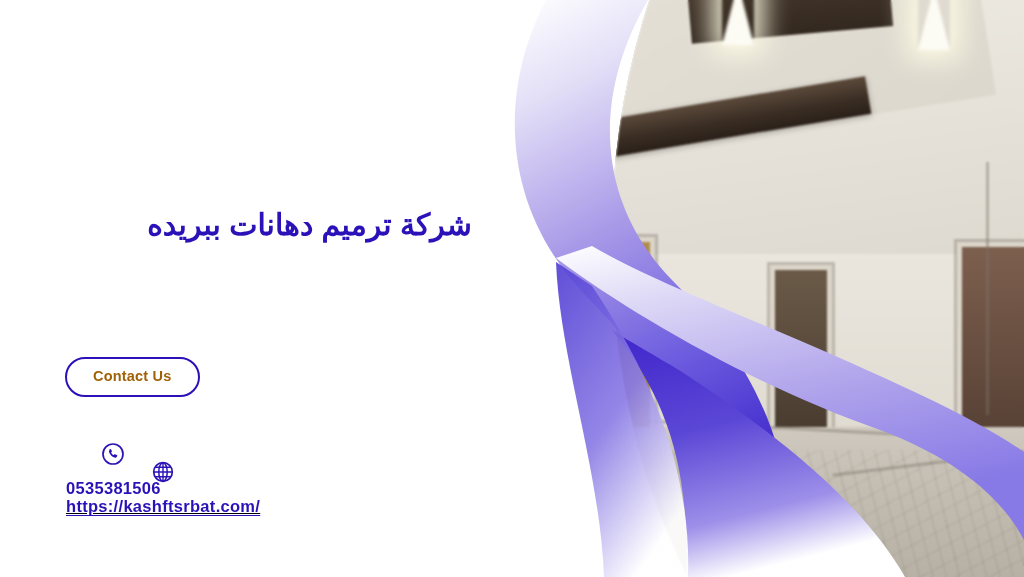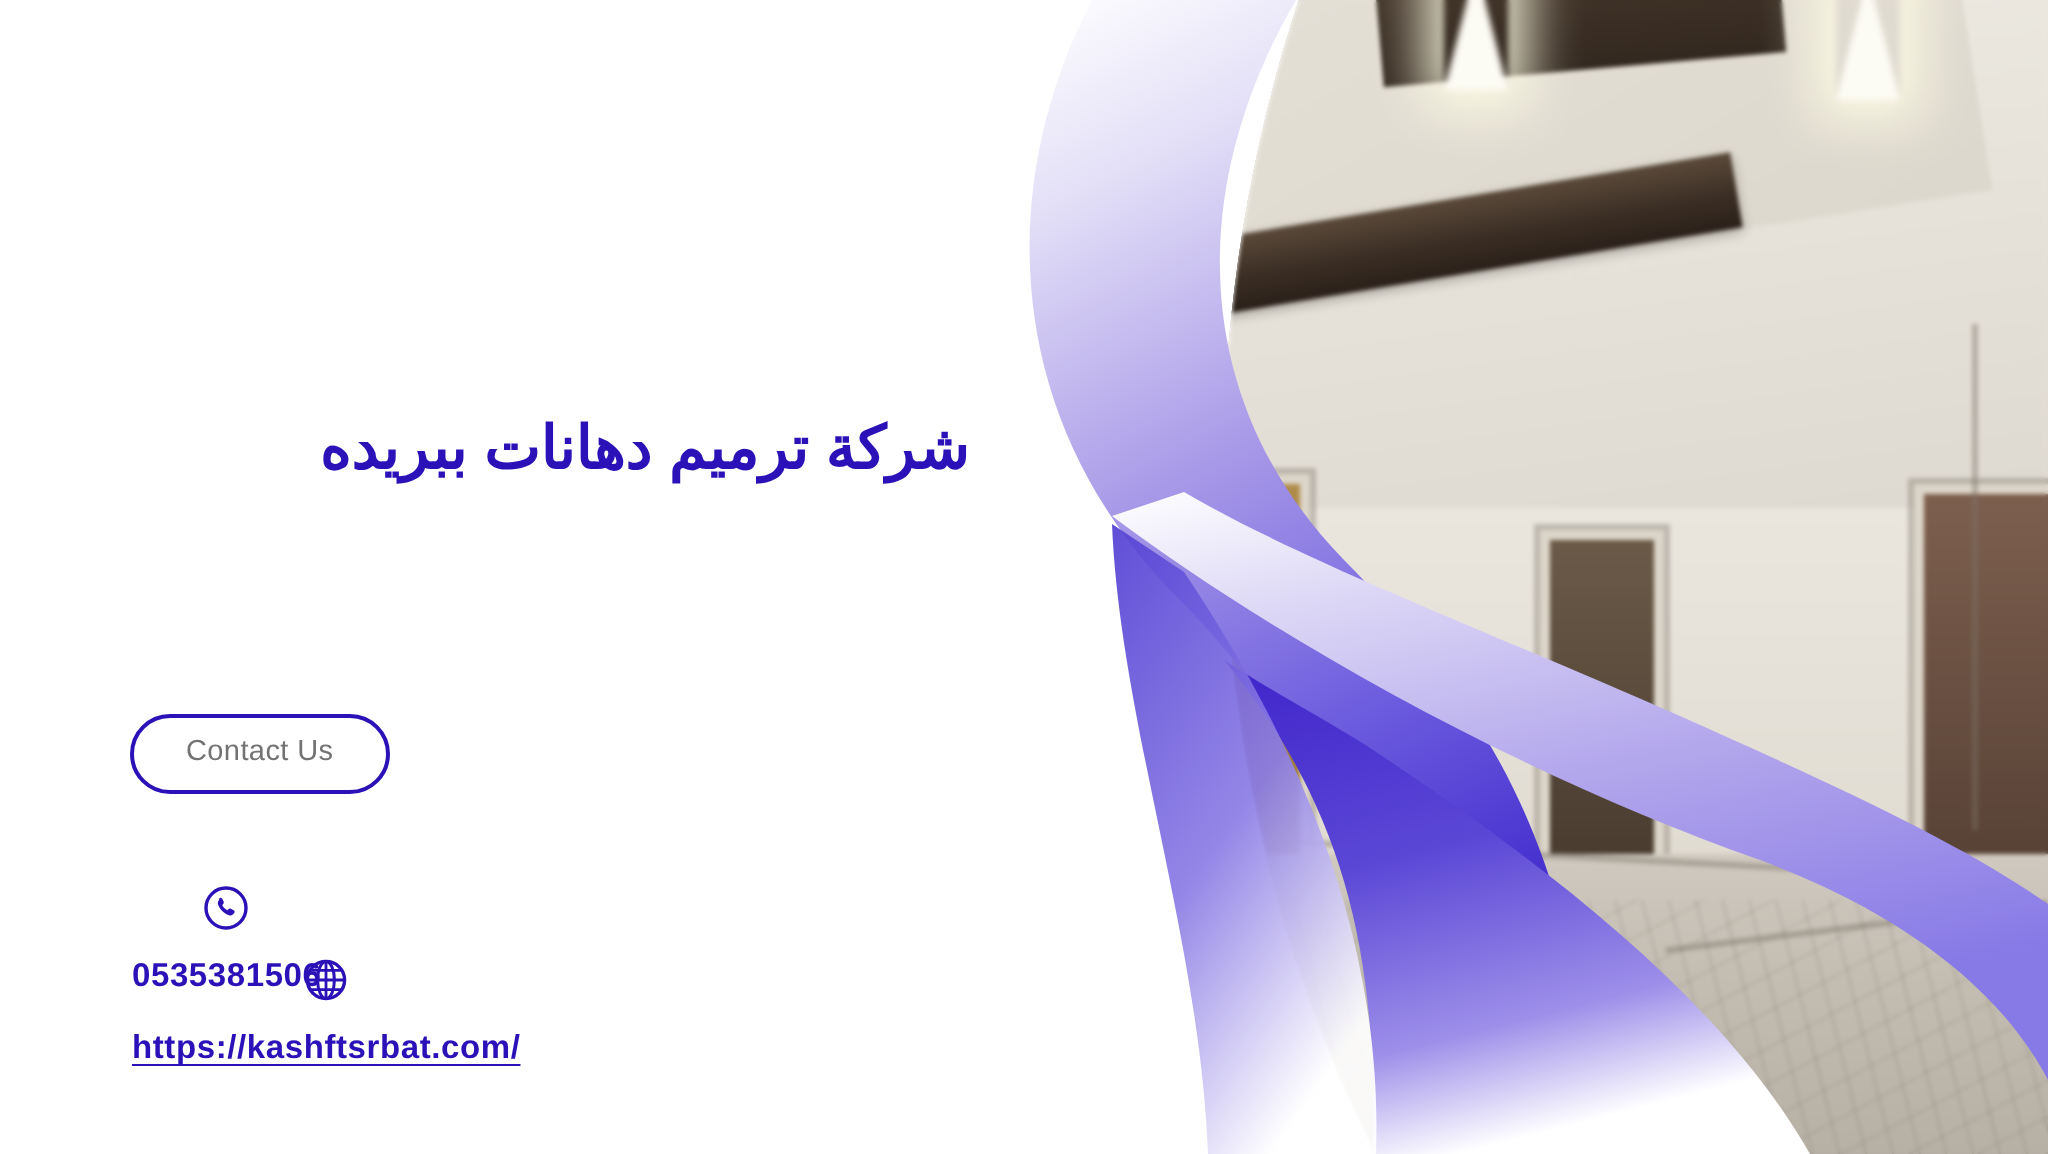--- a/index.html
+++ b/index.html
@@ -144,59 +144,59 @@
     position: absolute;
     left: 65px;
     top: 0;
     width: 420px;
     height: 577px;
   }
 
   .headline {
     position: absolute;
     top: 186px;
-    right: 0;
+    right: 13px;
     left: 0;
     direction: rtl;
     text-align: right;
     font-size: 30px;
     font-weight: 700;
     letter-spacing: -0.2px;
     color: #2a12b8;
     line-height: 1.25;
     white-space: nowrap;
   }
 
   .contact-btn {
     position: absolute;
     top: 357px;
     left: 0;
     display: inline-block;
     padding: 10px 26px 11px;
     border: 2px solid #2a12b8;
     border-radius: 999px;
     background: #ffffff;
-    color: #737373;
+    color: #a16207;
     font-size: 14.5px;
-    font-weight: 400;
+    font-weight: 700;
     letter-spacing: .2px;
     cursor: pointer;
     line-height: 1;
   }
 
   .info-row {
     position: absolute;
     left: 1px;
     display: flex;
     align-items: center;
     gap: 14px;
     flex-direction: column;
   }
   .info-row.phone { top: 442px; }
-  .info-row.site  { top: 478px; }
+  .info-row.site  { top: 460px; text-decoration: underline; }
 
   .info-icon {
     width: 24px;
     height: 24px;
     flex: 0 0 24px;
     color: #2a12b8;
     display: block;
   }
   .info-text {
     font-size: 16.5px;

